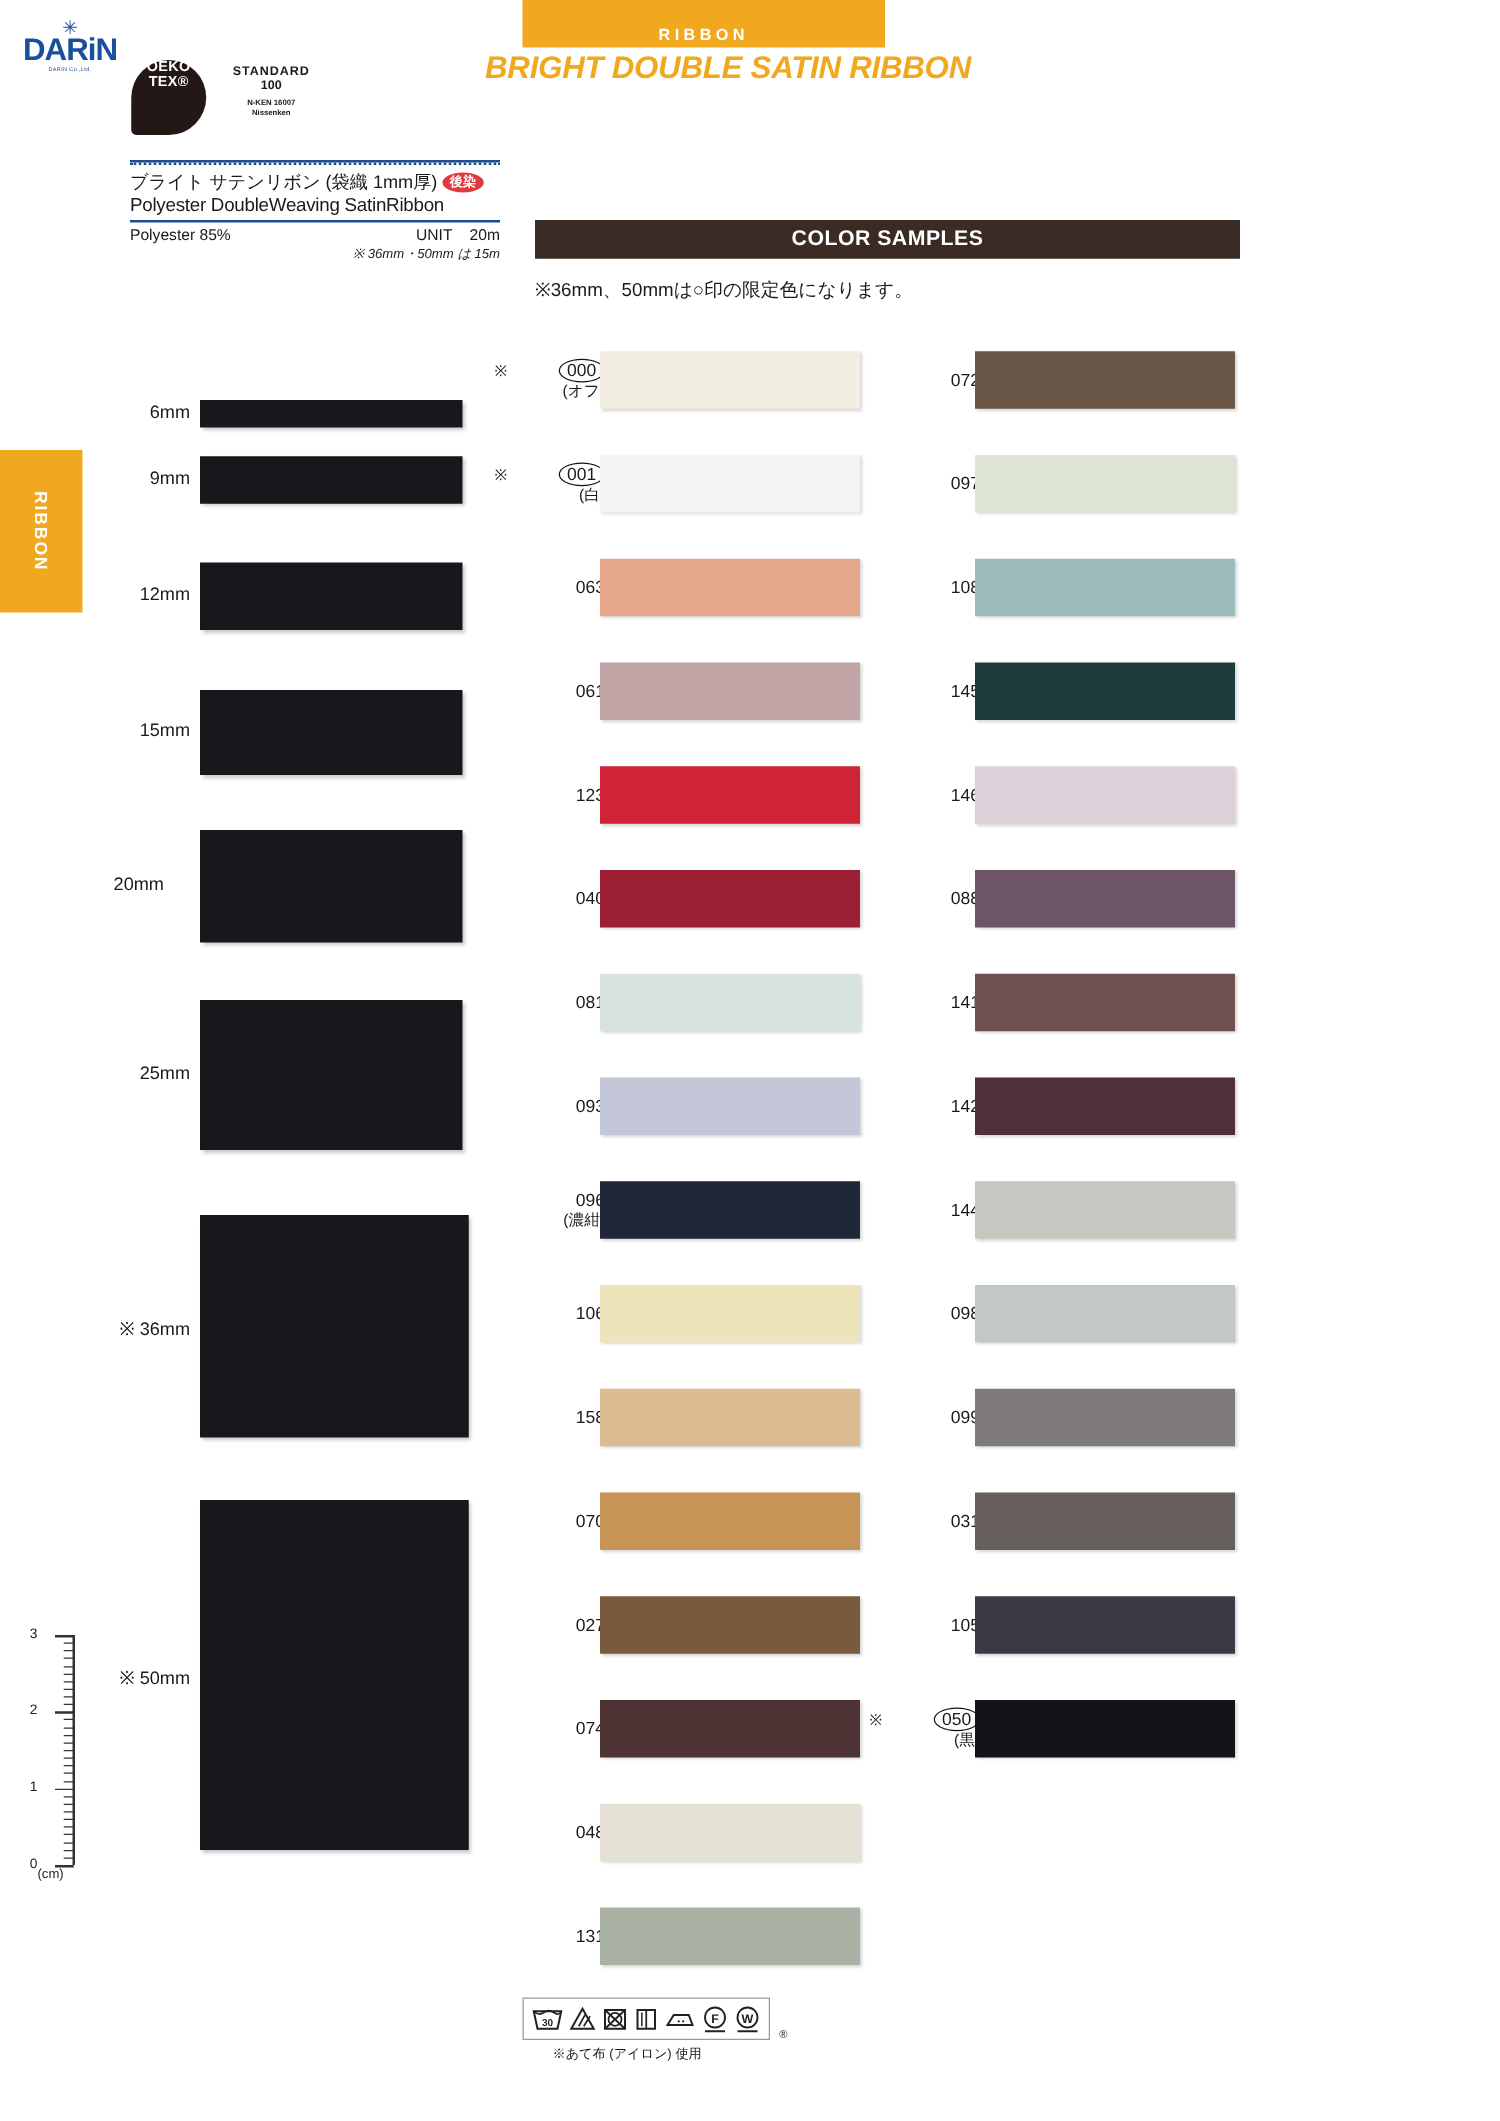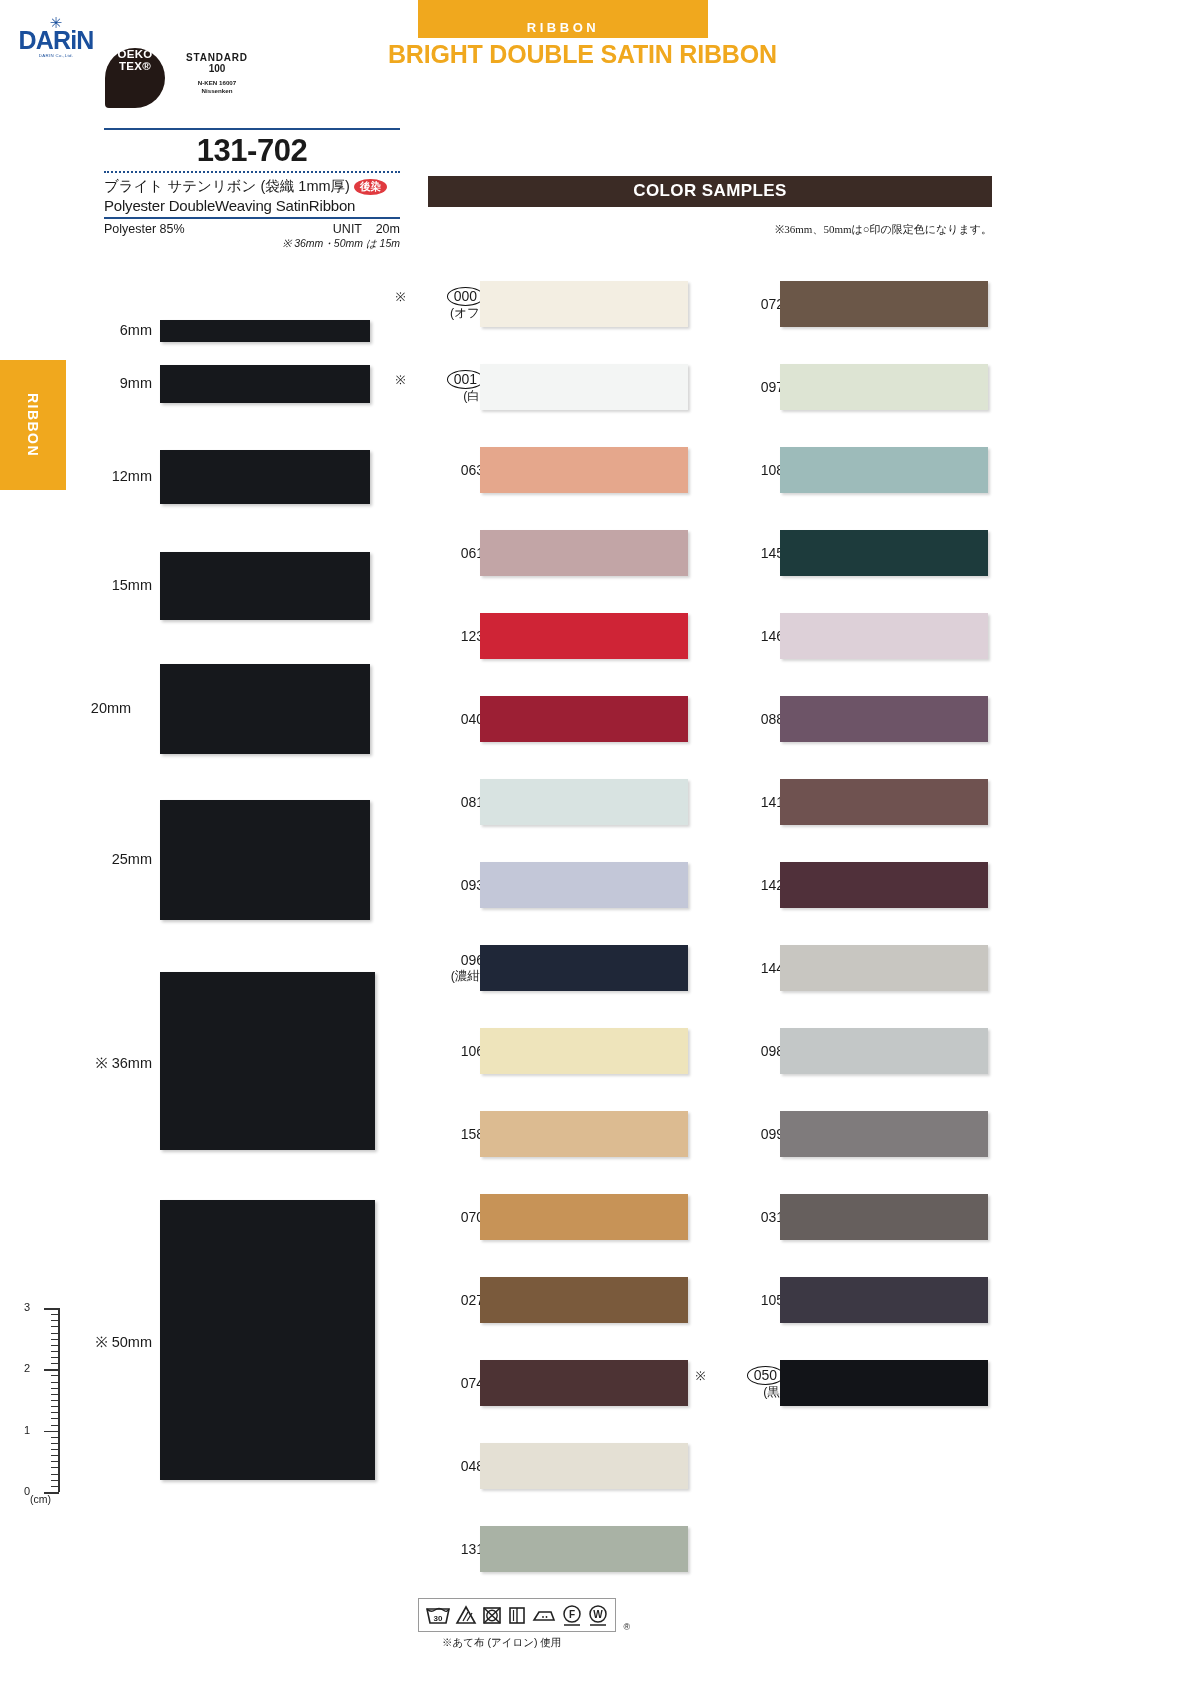--- a/index.html
+++ b/index.html
@@ -22,20 +22,21 @@
   .hdr-ribbon-word {
     position:absolute; left:418px; top:0; width:290px; height:38px;
     display:flex; align-items:flex-end; justify-content:center;
     padding-bottom:3px;
     color:#ffffff; font-size:13px; font-weight:bold; letter-spacing:3.5px;
   }
   .hdr-title {
     position:absolute; left:388px; top:40px;
     color:#f0a81e; font-size:25px; font-weight:bold; letter-spacing:-0.2px;
     white-space:nowrap;
+    font-style:italic;
   }
 
   
   #brand-logo { position:absolute; left:16px; top:18px; width:80px; height:52px; text-align:center; }
   .logo-star { font-size:15px; color:#1a4f9c; line-height:9px; }
   .logo-word { font-size:25px; font-weight:bold; color:#1a4f9c; letter-spacing:-0.8px; line-height:26px; }
   .logo-sub { font-size:4.4px; color:#1a4f9c; letter-spacing:0.3px; line-height:6px; }
 
   
   #oeko-block { position:absolute; left:105px; top:48px; width:200px; height:65px; }
@@ -101,21 +102,21 @@
   .ruler-num { position:absolute; font-size:11px; color:#222; right:44px; }
   .ruler-unit { position:absolute; left:6px; top:193px; font-size:10.5px; }
 
   
   #color-panel { position:absolute; left:428px; top:176px; width:564px; }
   .cs-banner {
     background:#3b2b25; color:#fff; text-align:center;
     font-size:17px; font-weight:bold; letter-spacing:0.4px;
     padding:5px 0 6px;
   }
-  .cs-note { text-align:right; font-size:11px; padding:14px 0 16px;font-family:Liberation Serif, serif; }
+  .cs-note { text-align:left; font-size:15px; padding:14px 0 16px; }
 
   #swatch-grid {
     position:absolute; left:398px; top:262px;
     width:600px;
     display:grid;
     grid-template-columns:  repeat(2, 300px);
     grid-auto-flow:column;
     grid-template-rows: repeat(16, 83px);
   }
   .sw-cell { position:relative; height:83px; }
@@ -168,21 +169,20 @@
   <div class="oeko-txt">
     <div class="oeko-std">STANDARD</div>
     <div class="oeko-num">100</div>
     <div class="oeko-ken">N-KEN 16007</div>
     <div class="oeko-nis">Nissenken</div>
   </div>
 </div>
 
 <div id="product-info">
   <div class="pi-topline"></div>
-  <div class="pi-code">131-702</div>
   <div class="pi-dots"></div>
   <div class="pi-jp">
     <span>ブライト サテンリボン (袋織 1mm厚)</span>
     <span class="pi-badge">後染</span>
   </div>
   <div class="pi-en">Polyester DoubleWeaving SatinRibbon</div>
   <div class="pi-rule"></div>
   <div class="pi-row">
     <span>Polyester 85%</span>
     <span>

